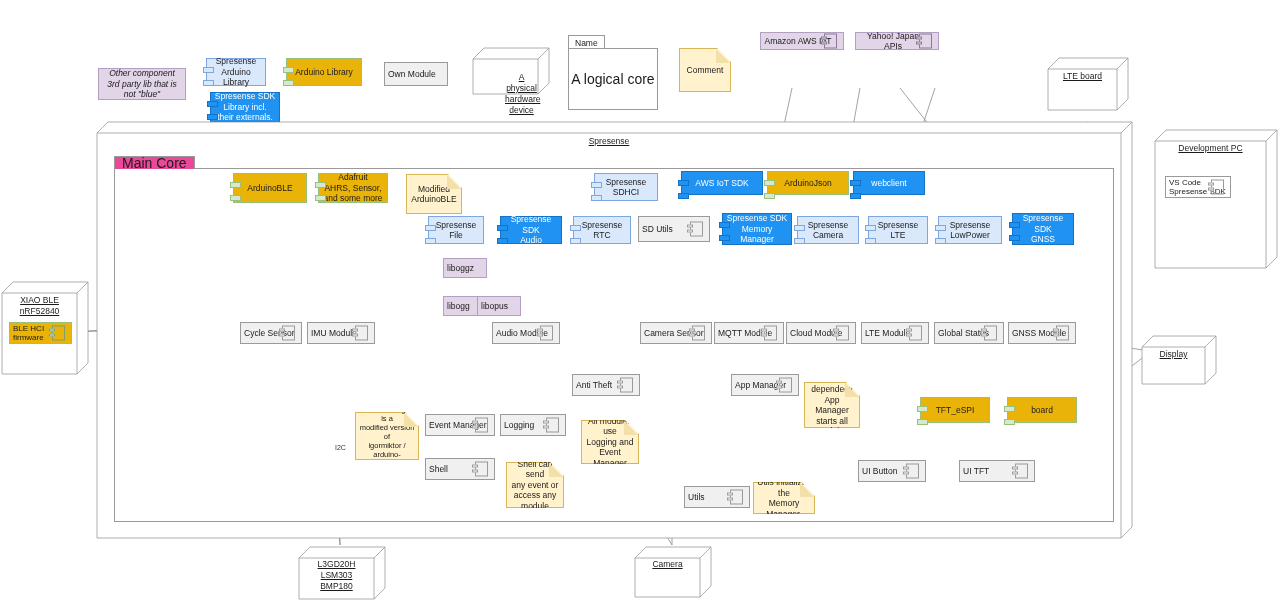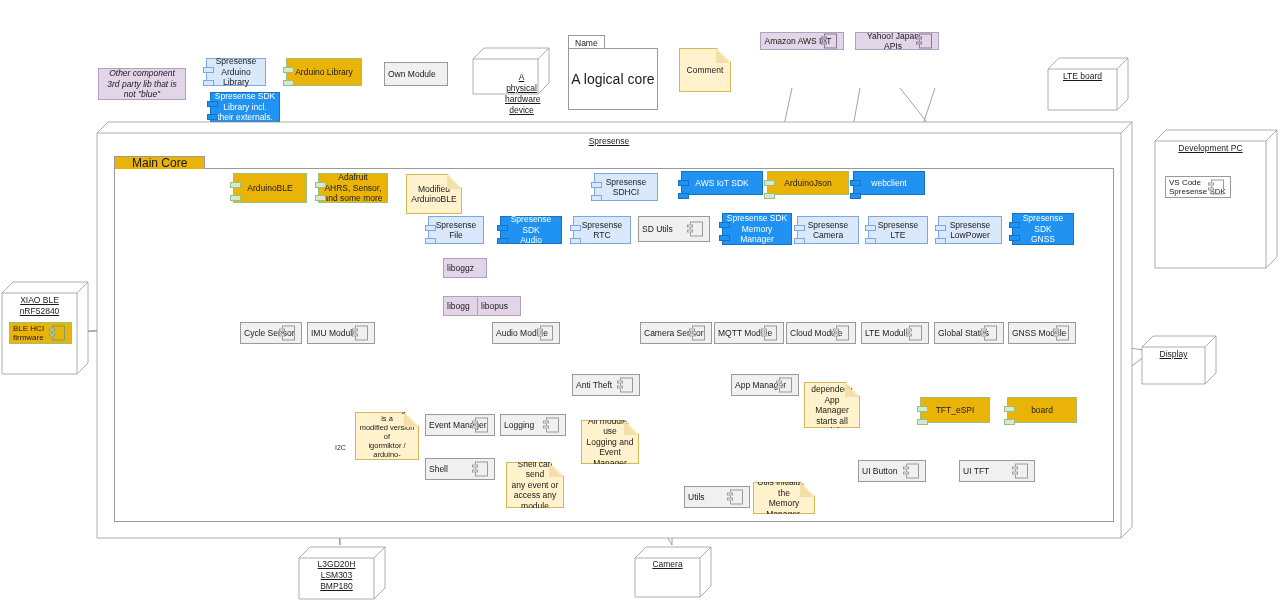--- a/index.html
+++ b/index.html
@@ -56,22 +56,22 @@
 
   
   .box3d{position:absolute;box-sizing:border-box;}
   .box3d .title{position:absolute;left:0;right:11px;top:15px;text-align:center;
         font-size:8.5px;line-height:11px;color:#1a1a1a;text-decoration:underline;}
   .box3d svg{position:absolute;left:0;top:0;width:100%;height:100%;overflow:visible;}
 
   
   .pkg{position:absolute;box-sizing:border-box;border:1px solid #9a9a9a;background:transparent;}
   .pkg .ptab{position:absolute;left:-1px;top:-13px;height:13px;box-sizing:border-box;
-        border:1px solid #9a9a9a;border-bottom:none;background:#eab308;
-        font-size:12px;line-height:13px;padding:0 17px;color:#1a1a1a;white-space:nowrap;}
+        border:1px solid #9a9a9a;border-bottom:none;background:#ec4899;
+        font-size:14px;line-height:13px;padding:0 7px;color:#1a1a1a;white-space:nowrap;}
 
   
   .core{position:absolute;box-sizing:border-box;border:1px solid #9a9a9a;background:#fff;}
   .core .ntab{position:absolute;left:-1px;top:-14px;height:14px;box-sizing:border-box;
         border:1px solid #9a9a9a;background:#fff;font-size:8.5px;line-height:14px;
         padding:0 6px;color:#1a1a1a;}
   .core .cl{position:absolute;left:0;right:0;top:50%;transform:translateY(-50%);
         text-align:center;font-size:14px;color:#1a1a1a;}
 
   .edgelabel{position:absolute;font-size:7px;color:#333;background:#fff;padding:0 1px;}

